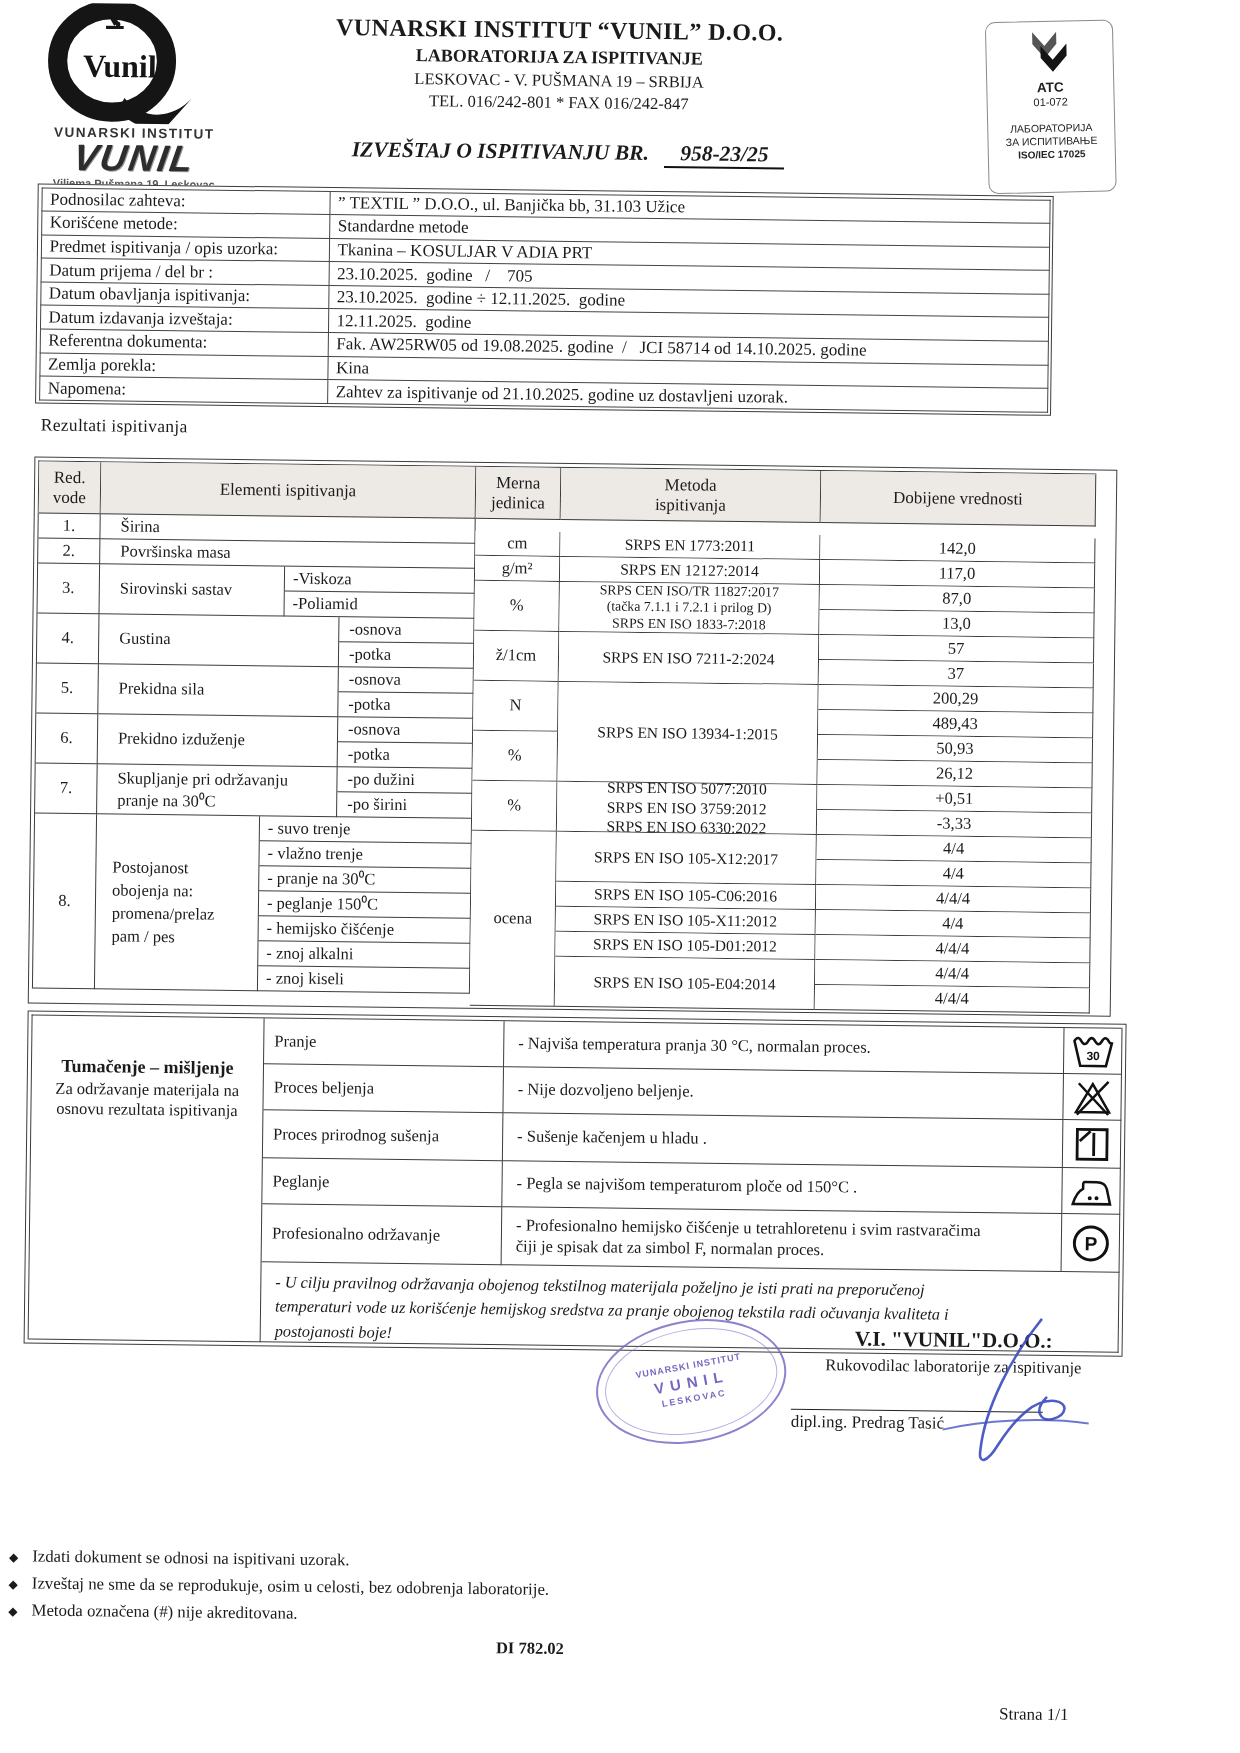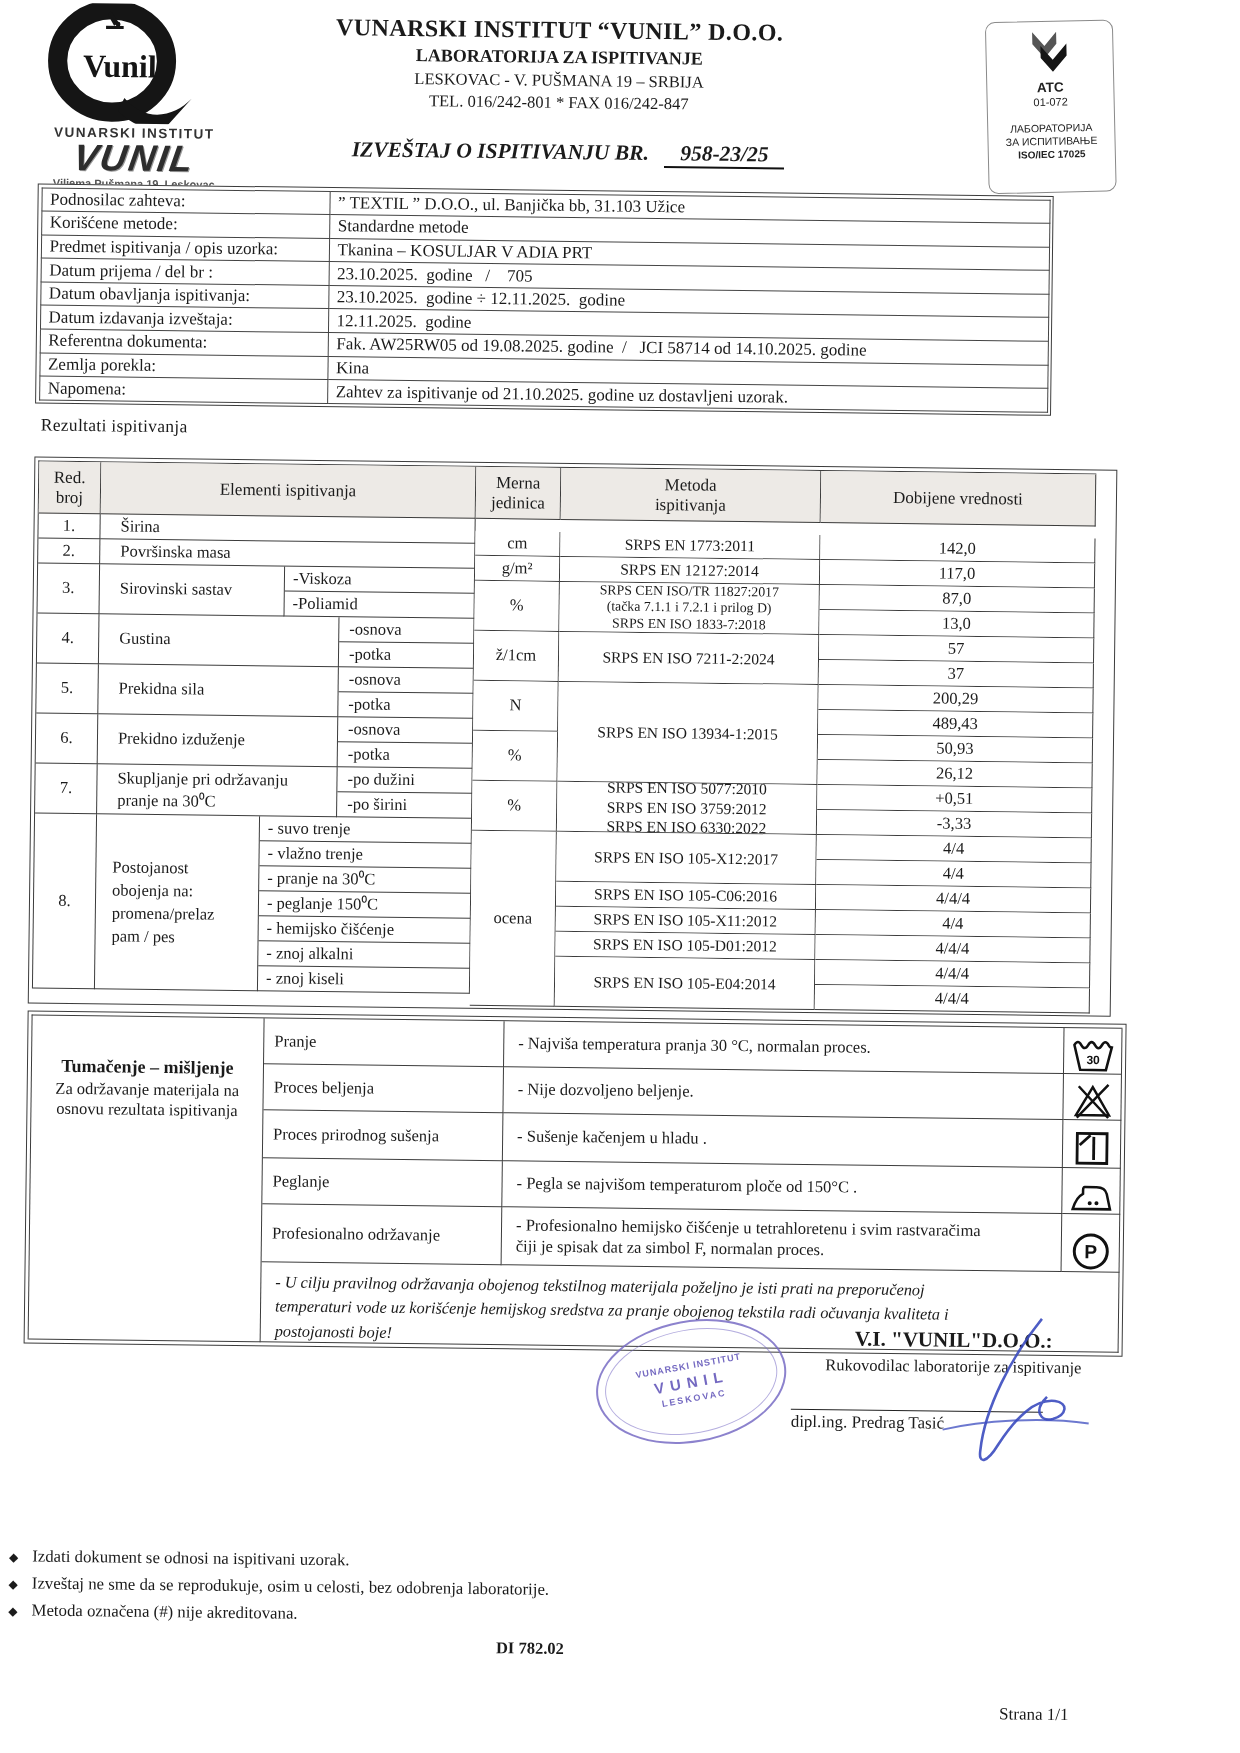--- a/index.html
+++ b/index.html
@@ -67,21 +67,21 @@
 
   
   .carewrap{ left:40px; top:1010px; padding:3px; }
   .cgrid{ display:grid; border-left:1px solid var(--bd); border-top:1px solid var(--bd);
           grid-template-columns:232px 240px 560px 58px;
           grid-template-rows:46px 46px 48px 46px 58px 80px; font-size:16.5px; }
   .cc{ border-right:1px solid var(--bd); border-bottom:1px solid var(--bd);
        display:flex; align-items:center; }
   .cl{ padding-left:10px; }
   .ct{ padding-left:14px; line-height:1.25; }
-  .cicon{ justify-content:center;align-items:flex-end; }
+  .cicon{ justify-content:center; }
   .ctitle{ flex-direction:column; justify-content:flex-start; padding-top:40px; text-align:center; }
   .ctitle .b{ font-weight:bold; font-size:18px; margin-bottom:2px; }
   .cnote{ grid-column:2/5; border-right:1px solid var(--bd); border-bottom:1px solid var(--bd);
           font-style:italic; font-size:16.3px; line-height:1.5; padding:8px 14px; }
 
   
   .sigblock{ left:790px; top:1316px; width:360px; }
   .sigco{ font-size:21px; font-weight:bold; text-align:center; }
   .sigrole{ font-size:16.5px; margin-top:4px; text-align:center; }
   .sigline{ width:252px; border-bottom:1.8px solid #222; margin:34px 0 2px 18px; }
@@ -191,21 +191,21 @@
     </tbody>
       </table>
   </div>
 
   <div class="abs rtitle">Rezultati ispitivanja</div>
 
   <div class="abs frame reswrap">
     <div class="rgrid">
 
       <div class="rc hd prel" style="grid-area:1/1/2/2">Red.
-broj</div>
+vode</div>
       <div class="rc hd" style="grid-area:1/2/2/6">Elementi ispitivanja</div>
       <div class="rc hd prel" style="grid-area:1/6/2/7">Merna
 jedinica</div>
       <div class="rc hd prel" style="grid-area:1/7/2/8">Metoda
 ispitivanja</div>
       <div class="rc hd" style="grid-area:1/8/2/9">Dobijene vrednosti</div>
 
       <div class="rc" style="grid-area:2/1/3/2">1.</div>
       <div class="rc" style="grid-area:3/1/4/2">2.</div>
       <div class="rc" style="grid-area:4/1/6/2">3.</div>

